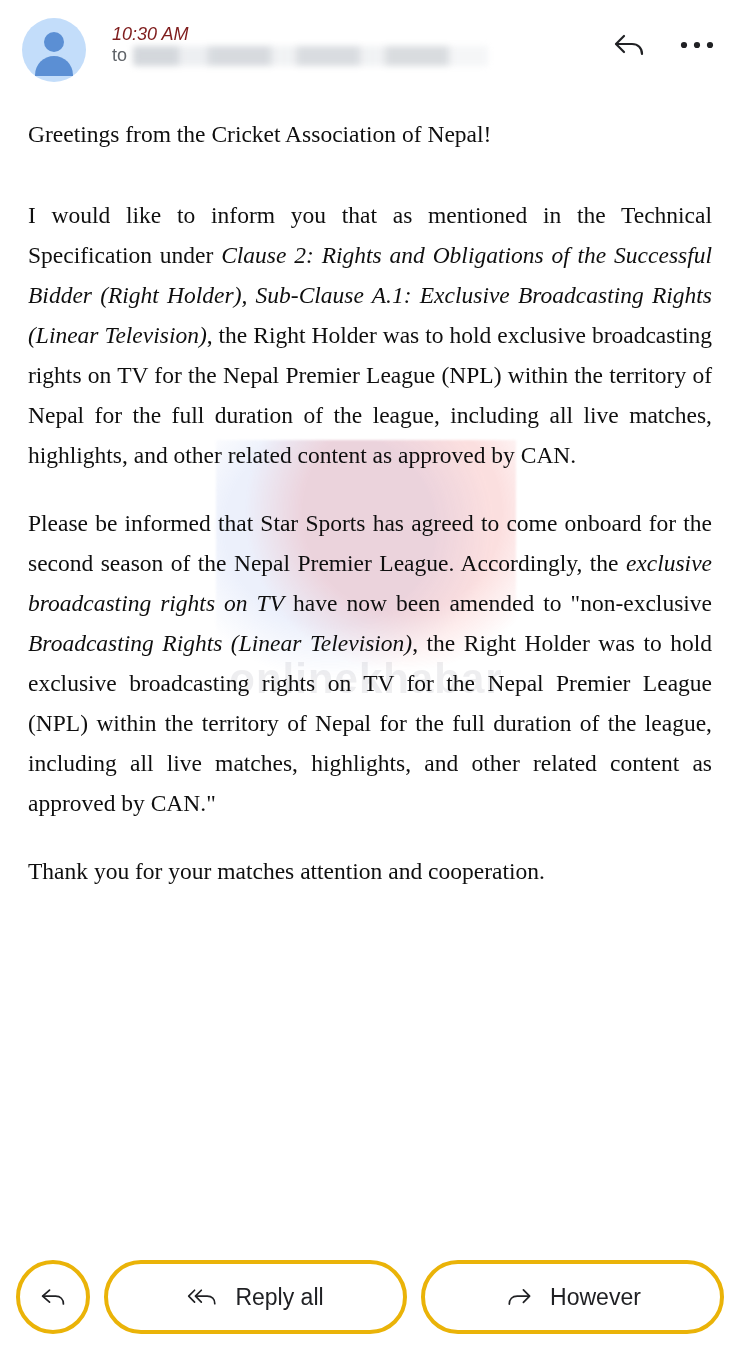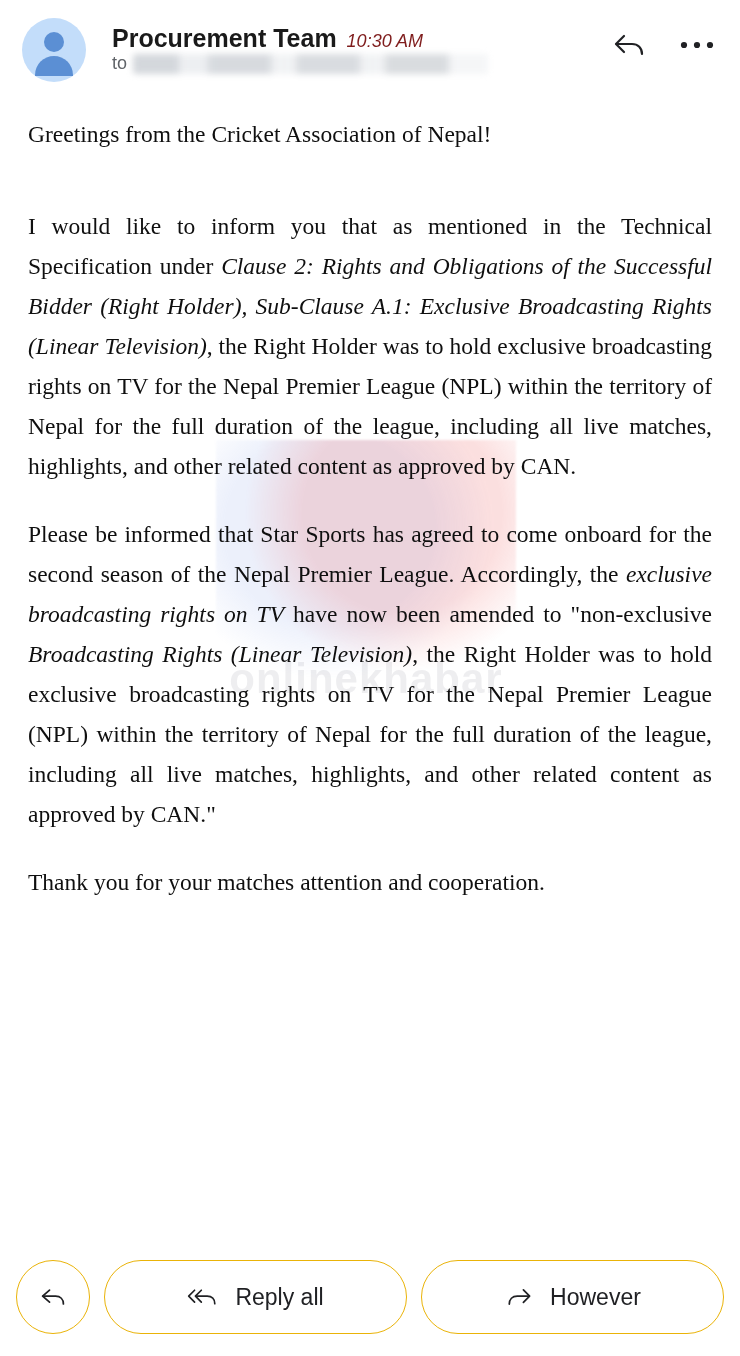--- a/index.html
+++ b/index.html
@@ -155,41 +155,41 @@
     position: relative;
     z-index: 1;
     padding: 14px 28px 0 28px;
     font-family: "Liberation Serif", serif;
     font-size: 23.5px;
     line-height: 40px;
     color: #0f0f0f;
     text-align: justify;
   }
   .para { margin: 0 0 28px 0; }
-  .para:first-child { margin-bottom: 52px; }
+  .para:first-child { margin-bottom: 41px; }
   .para.no-justify { text-align: left; }
   em { font-style: italic; }
   strong { font-weight: bold; }
 
   
   .bottom-bar {
     position: absolute;
     left: 0; right: 0;
     bottom: 0;
     height: 118px;
     background: #ffffff;
     display: flex;
     align-items: center;
     gap: 14px;
     padding: 0 16px;
     z-index: 3;
   }
   .pill {
     height: 74px;
-    border: 1px solid #eab308;
+    border: 4px solid #eab308;
     border-radius: 38px;
     background: #ffffff;
     display: flex;
     align-items: center;
     justify-content: center;
     gap: 16px;
     cursor: pointer;
     color: #202124;
     font-family: "Liberation Sans", sans-serif;
     font-size: 23px;
@@ -208,21 +208,20 @@
     <div class="wm-text">onlinekhabar</div>
   </div>
 
   <div class="header">
     <div class="avatar">
       <div class="head"></div>
       <div class="body"></div>
     </div>
     <div class="hdr-text">
       <div class="hdr-line1">
-        <span class="sender">Procurement Team</span>
         <span class="time">10:30 AM</span>
       </div>
       <div class="hdr-line2">
         <span class="to-label">to</span>
         <span class="recipients-blur"></span>
       </div>
     </div>
     <div class="hdr-actions">
       <button class="icon-btn">
         <svg width="34" height="30" viewBox="0 0 34 30" fill="none" aria-hidden="true">

